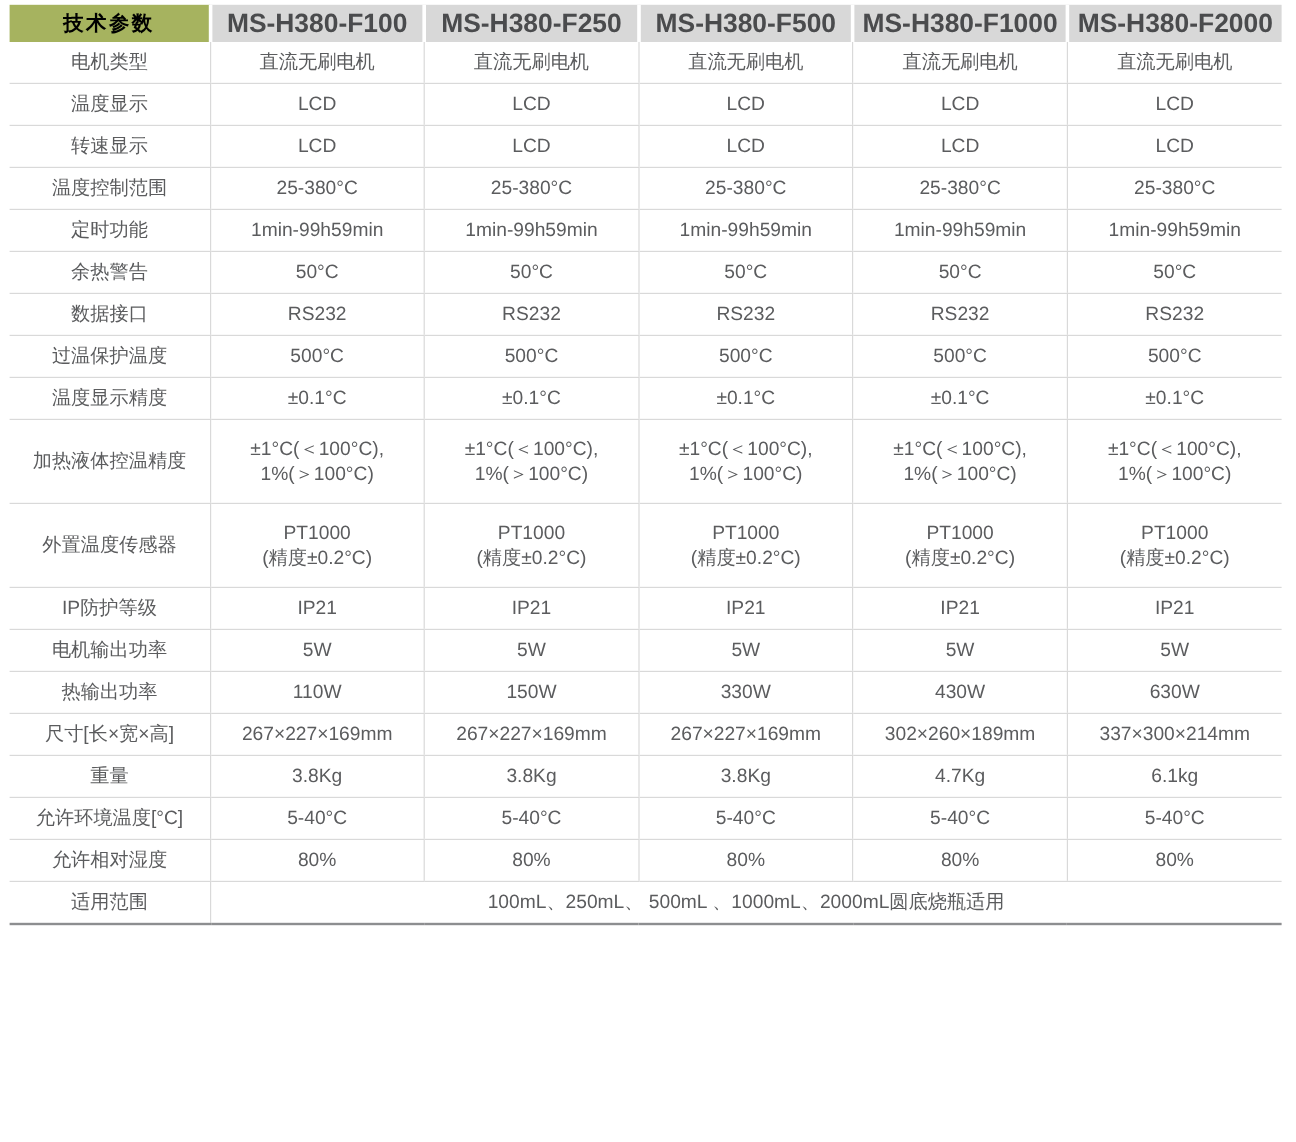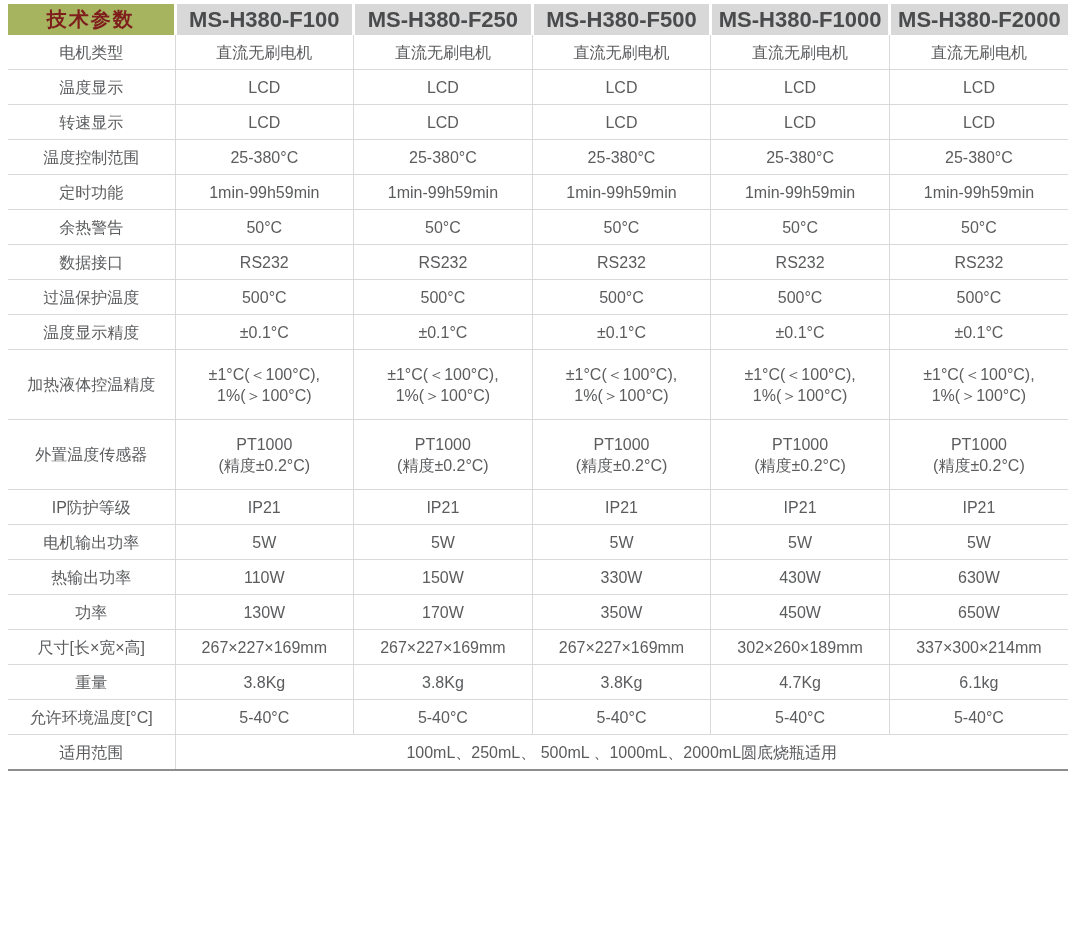--- a/index.html
+++ b/index.html
@@ -33,22 +33,22 @@
   thead th{
     height:31px;
     font-size:22px;
     font-weight:bold;
     text-align:center;
     vertical-align:middle;
     padding:0;
   }
   th.corner{
     background:var(--accent-green);
-    color:#7f1d1d;
-    font-size:20px;
+    color:#000000;
+    font-size:17px;
     letter-spacing:2px;
   }
   th.model{
     background:var(--header-bg);
     color:var(--header-text);
     border-left:3px solid #ffffff;
   }
   tbody td{
     text-align:center;
     vertical-align:middle;
@@ -205,28 +205,20 @@
         </tr>
         <tr class="single">
           <td class="label">热输出功率</td>
           <td>110W</td>
           <td>150W</td>
           <td>330W</td>
           <td>430W</td>
           <td>630W</td>
         </tr>
         <tr class="single">
-          <td class="label">功率</td>
-          <td>130W</td>
-          <td>170W</td>
-          <td>350W</td>
-          <td>450W</td>
-          <td>650W</td>
-        </tr>
-        <tr class="single">
           <td class="label">尺寸[长×宽×高]</td>
           <td>267×227×169mm</td>
           <td>267×227×169mm</td>
           <td>267×227×169mm</td>
           <td>302×260×189mm</td>
           <td>337×300×214mm</td>
         </tr>
         <tr class="single">
           <td class="label">重量</td>
           <td>3.8Kg</td>
@@ -237,18 +229,26 @@
         </tr>
         <tr class="single">
           <td class="label">允许环境温度[°C]</td>
           <td>5-40°C</td>
           <td>5-40°C</td>
           <td>5-40°C</td>
           <td>5-40°C</td>
           <td>5-40°C</td>
         </tr>
         <tr class="single">
+          <td class="label">允许相对湿度</td>
+          <td>80%</td>
+          <td>80%</td>
+          <td>80%</td>
+          <td>80%</td>
+          <td>80%</td>
+        </tr>
+        <tr class="single">
           <td class="label">适用范围</td>
           <td colspan="5">100mL、250mL、 500mL 、1000mL、2000mL圆底烧瓶适用</td>
         </tr>
       </tbody>
   </table>
 </div>
 
 </body></html>

